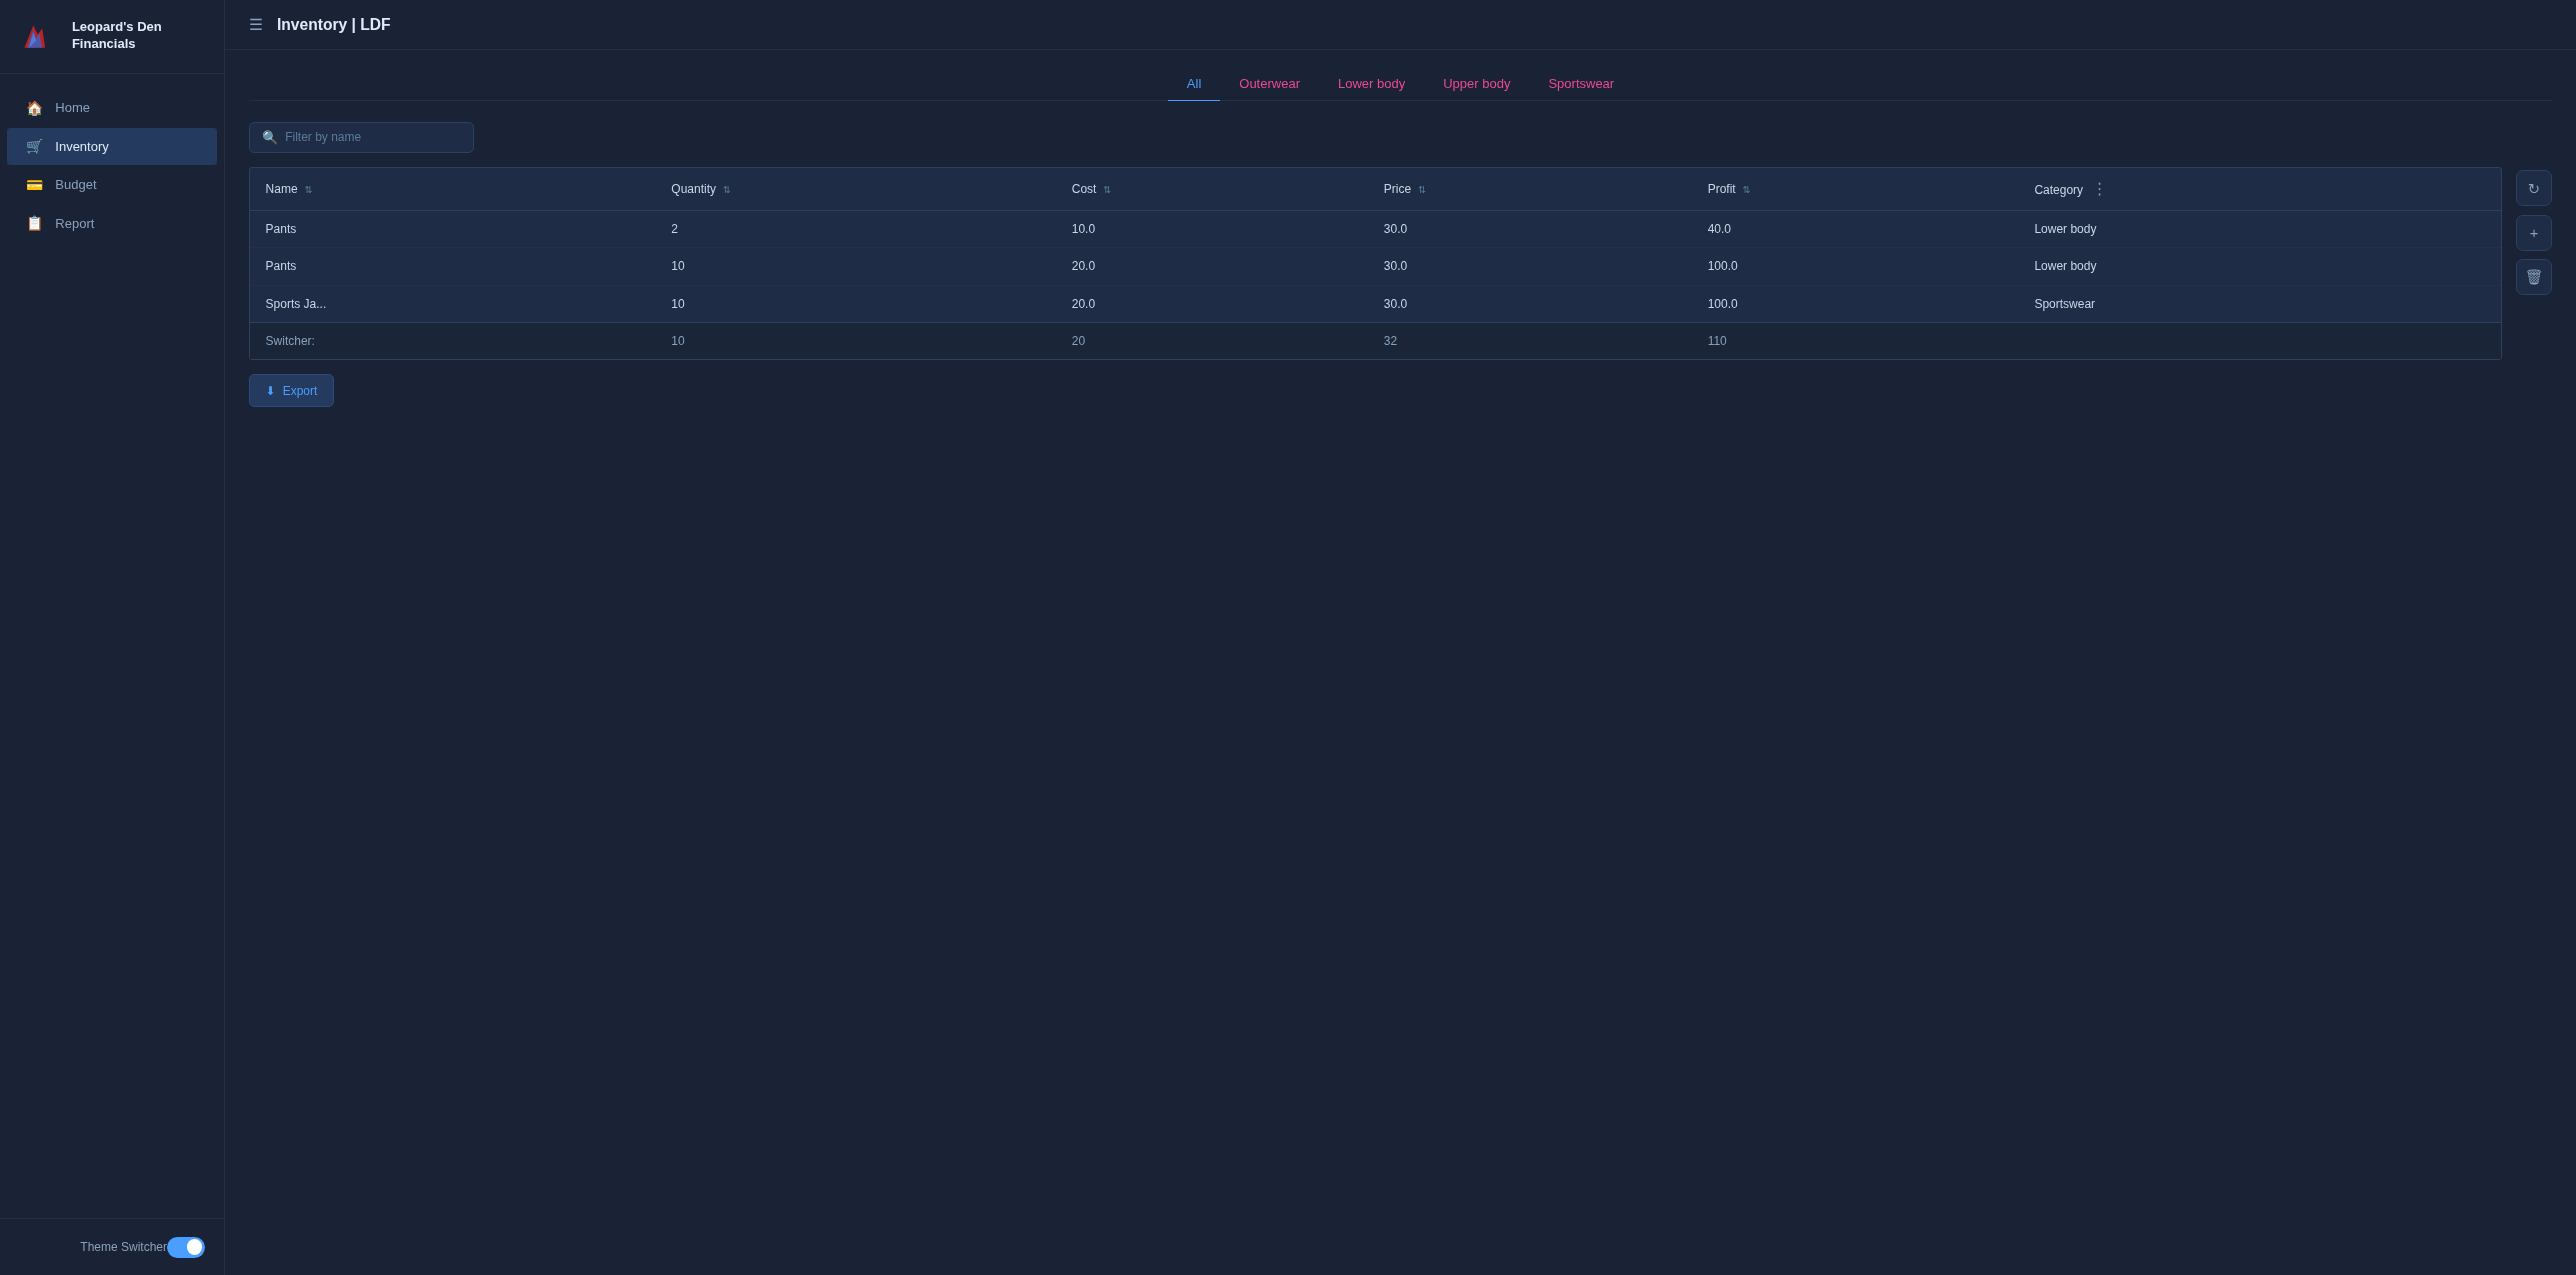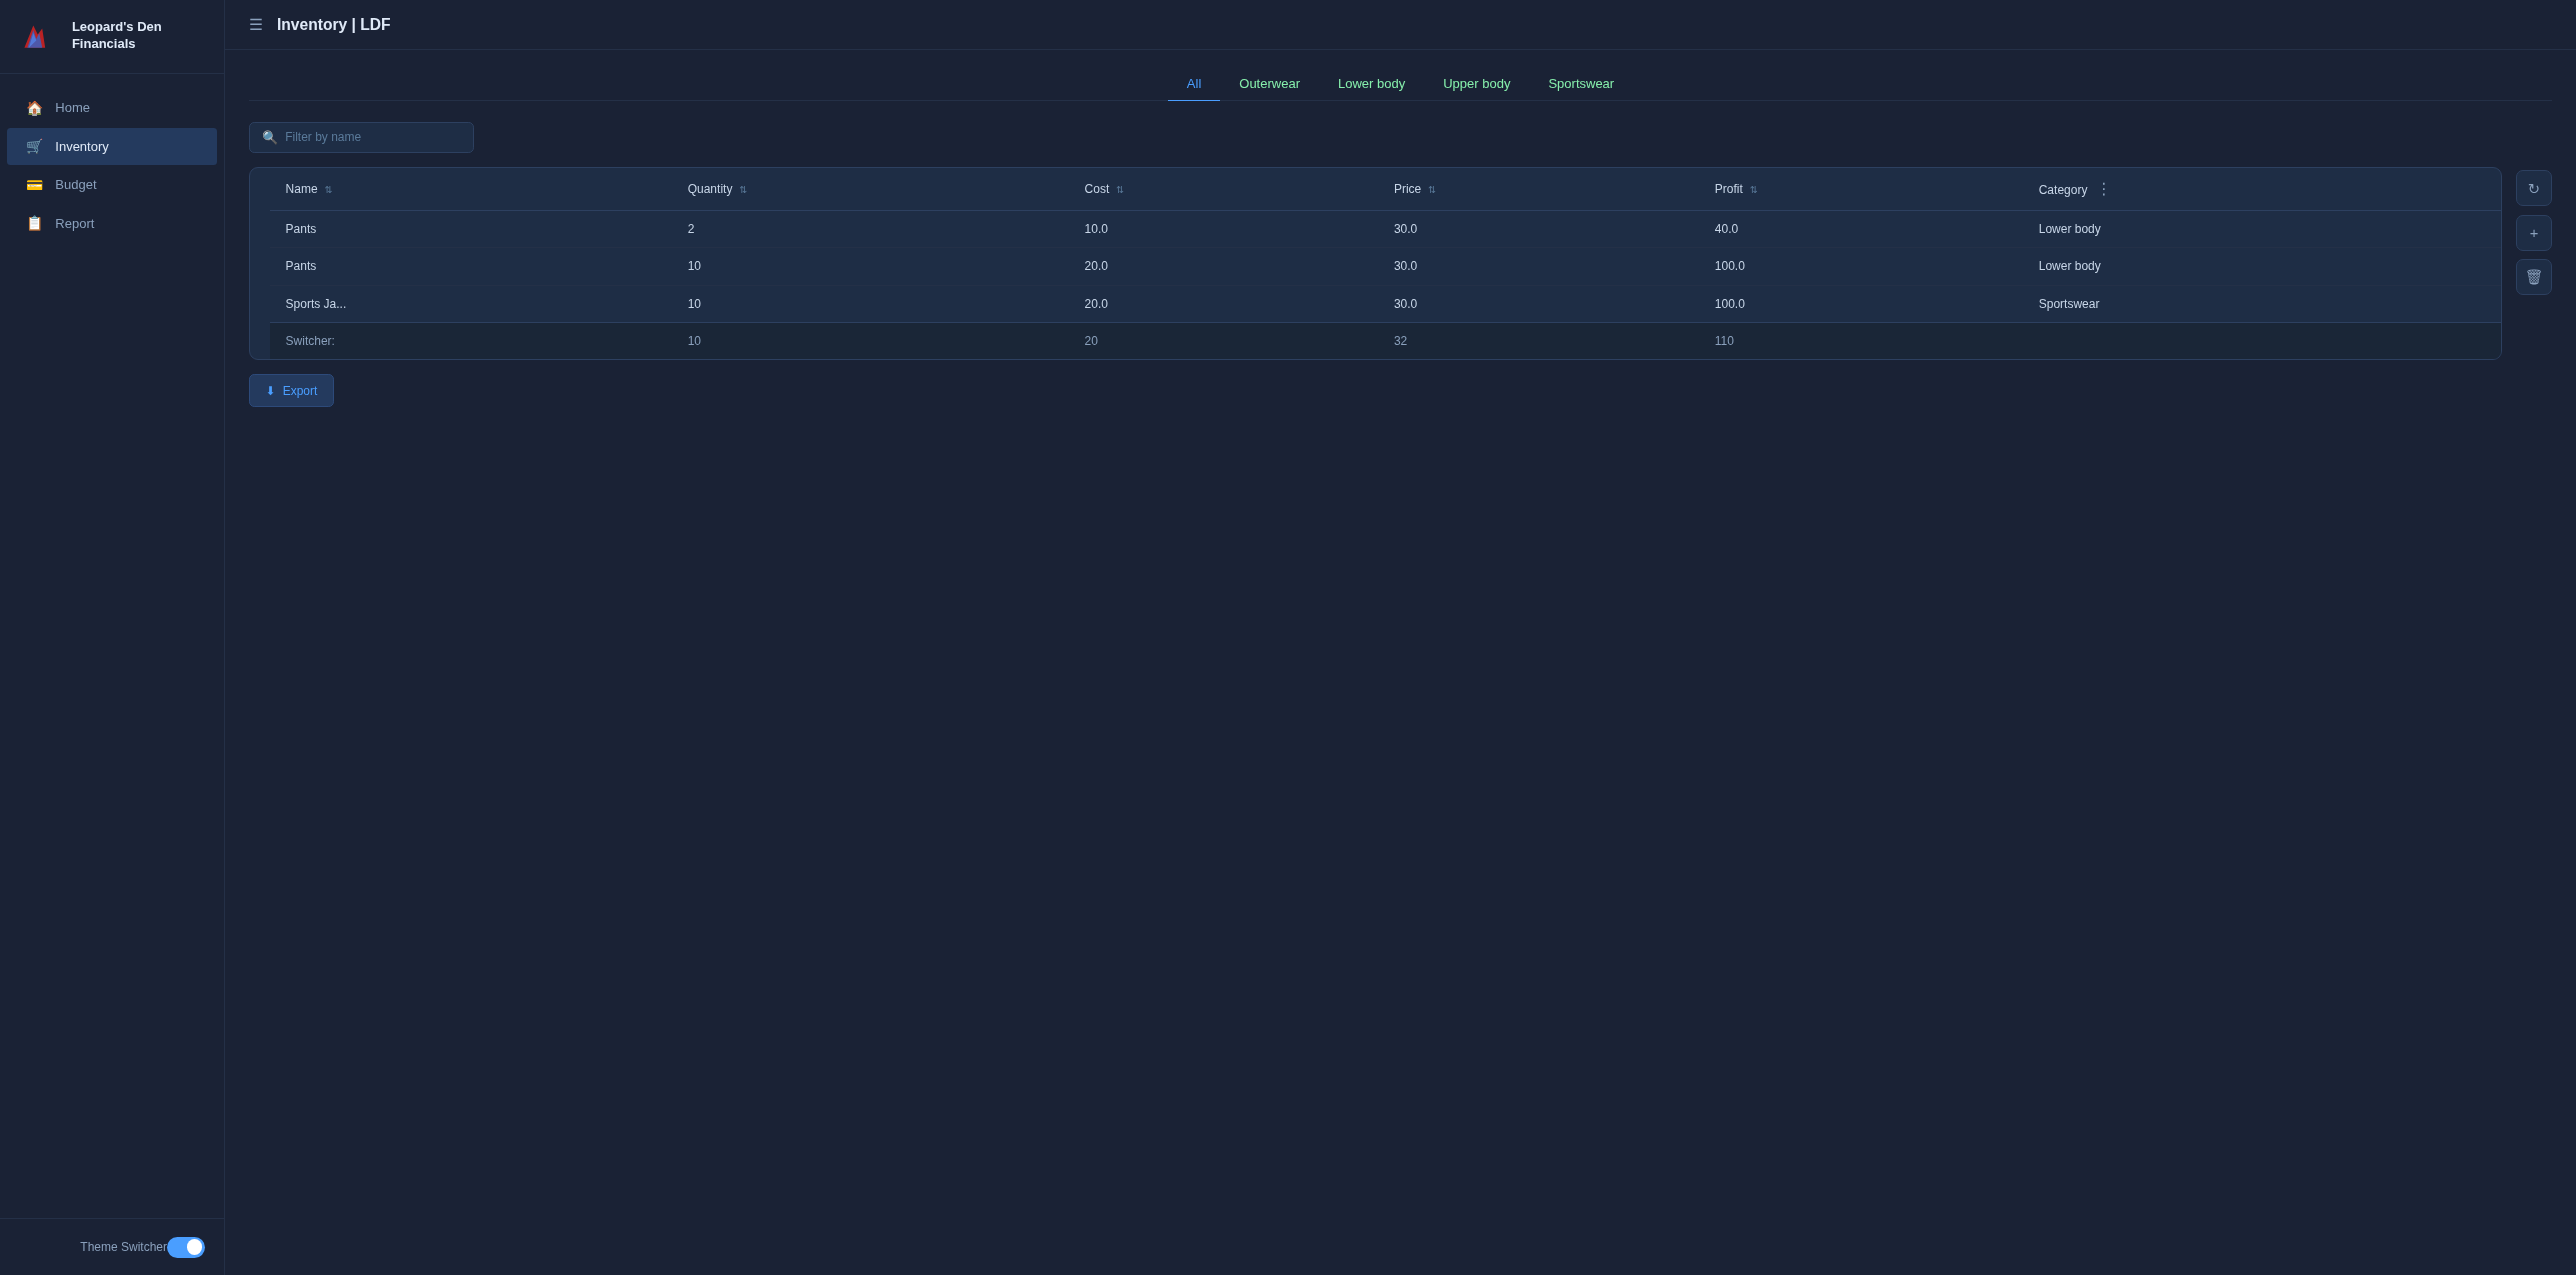--- a/index.html
+++ b/index.html
@@ -126,21 +126,21 @@
       display: flex;
       gap: 0;
       justify-content: center;
       padding: 17.3px 0 0;
       border-bottom: 0.9px solid #243047;
       margin-bottom: 21px;
     }
     .tab {
       padding: 8.6px 19px;
       cursor: pointer;
-      color: #86efac;
+      color: #ec4899;
       font-size: 13px;
       border-bottom: 1.7px solid transparent;
       margin-bottom: -0.9px;
     }
     .tab.active {
       color: #4a9eff;
       border-bottom: 1.7px solid #4a9eff;
     }
 
     
@@ -171,23 +171,22 @@
     
     .table-area {
       display: flex;
       align-items: flex-start;
       gap: 14px;
     }
     .table-wrap {
       flex: 1;
       background: #1e2d45;
       border: 0.9px solid #2d4060;
-      border-radius: 9px;
+      border-radius: 3px;
       overflow: hidden;
-      padding-left: 20px;
     }
     table {
       width: 100%;
       border-collapse: collapse;
     }
     thead tr {
       border-bottom: 0.9px solid #2d4060;
     }
     th {
       padding: 12px 15.6px;

